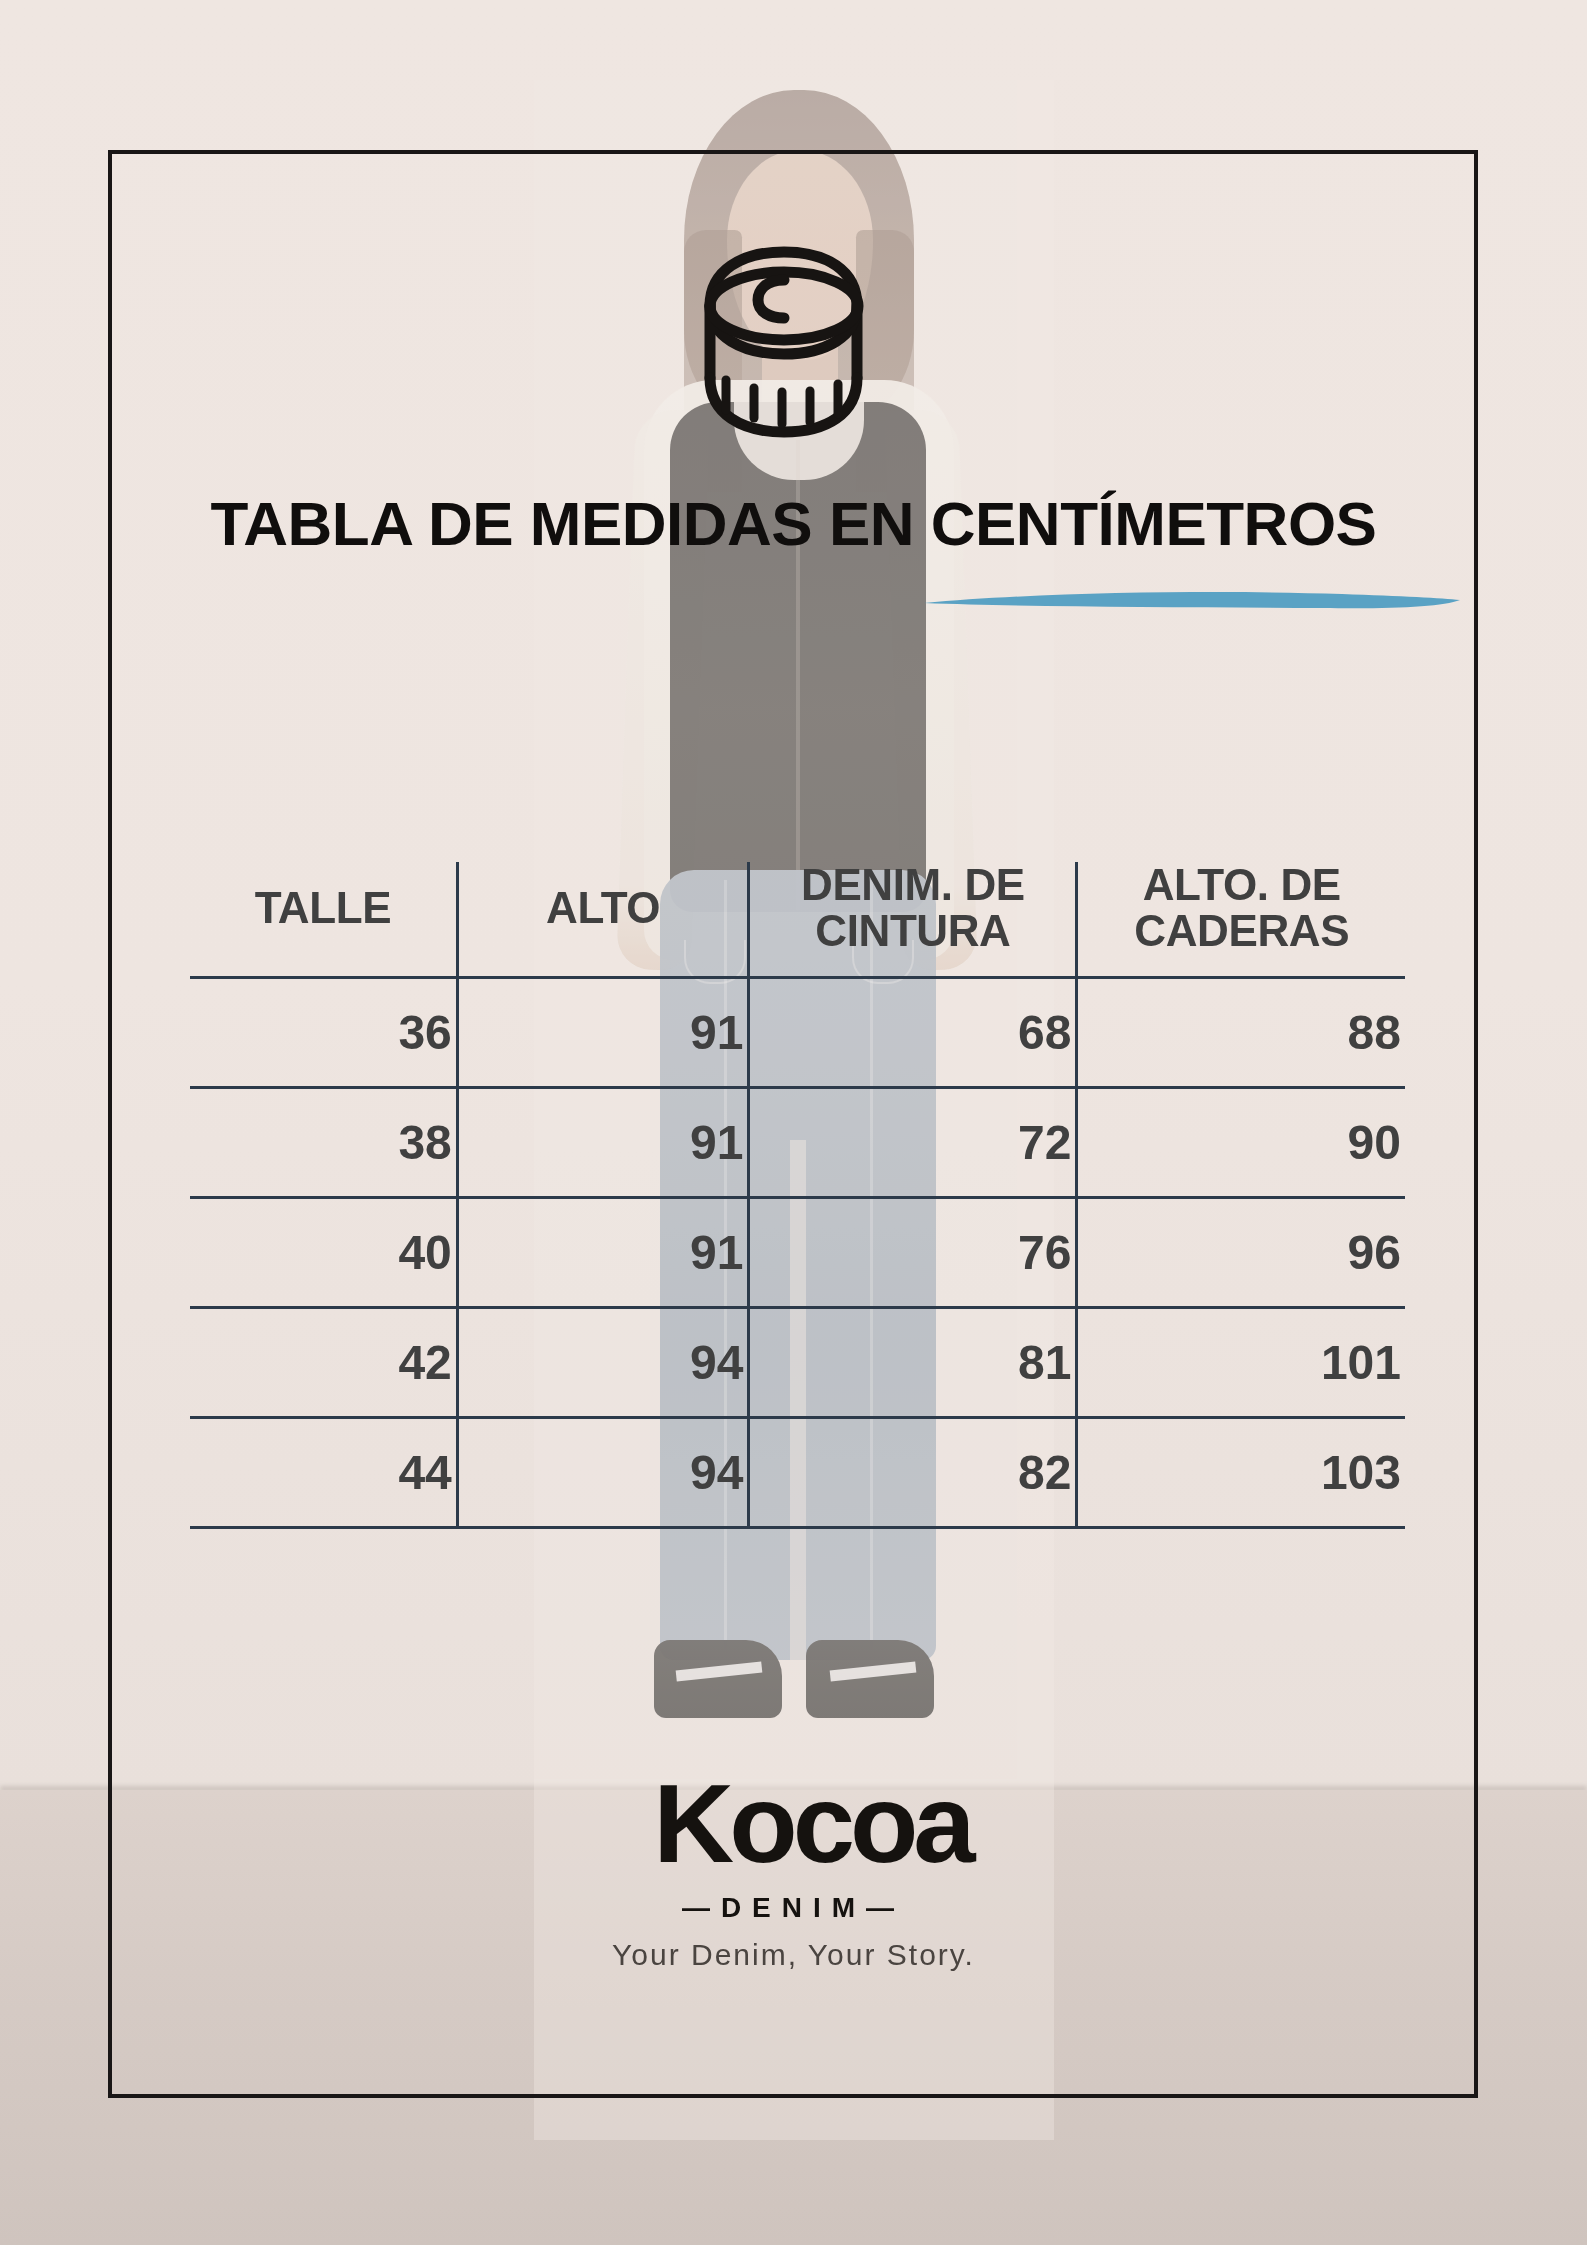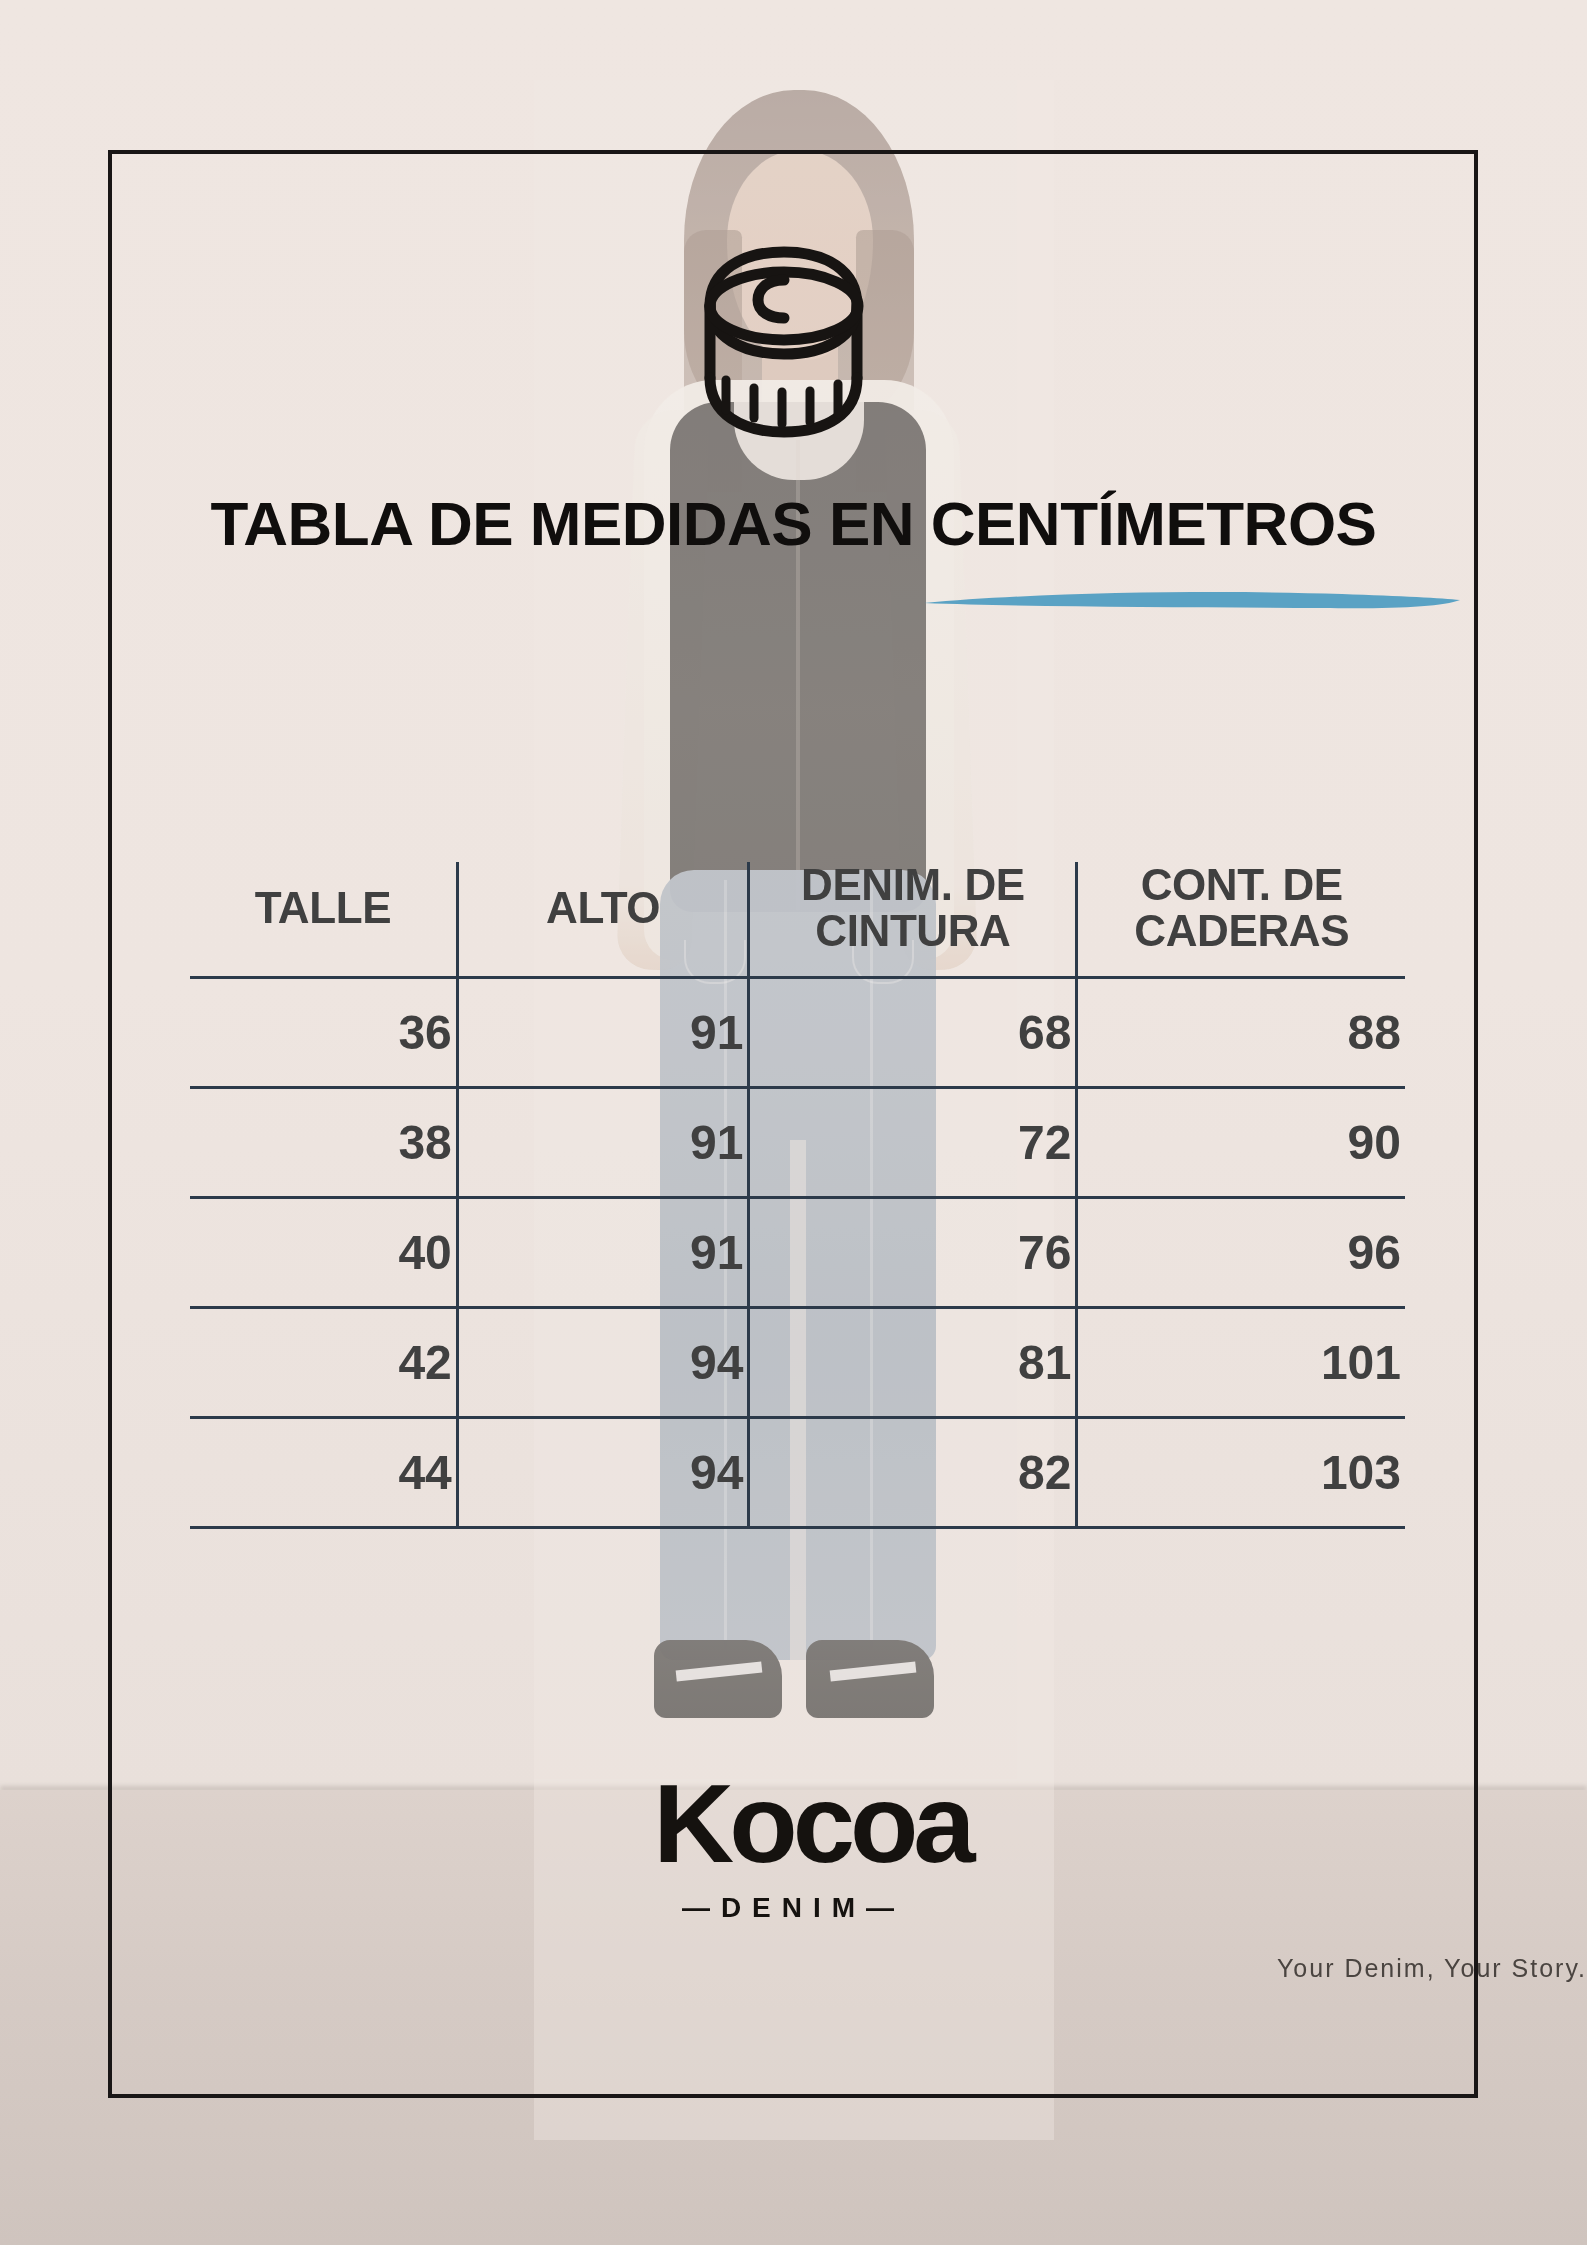--- a/index.html
+++ b/index.html
@@ -244,25 +244,24 @@
     padding-left: 37px;
   }
   .brand-sub {
     margin-top: 12px;
     font-size: 28px;
     font-weight: bold;
     letter-spacing: 11px;
     color: #15120f;
   }
   .brand-tag {
-    margin-top: 30px;
-    font-size: 25px;
+    margin-top: 14px;
+    font-size: 30px;
     letter-spacing: 2px;
     color: #4a4440;
-    text-align: right;
   }
 </style>
 </head>
 <body>
 
 <div id="page">
 
   <div class="bg-wall"></div>
   <div class="bg-floor-line"></div>
   <div class="bg-floor"></div>
@@ -327,21 +326,21 @@
         <col class="col-talle">
         <col class="col-alto">
         <col class="col-cintura">
         <col class="col-caderas">
       </colgroup>
       <thead>
         <tr>
           <th>TALLE</th>
           <th>ALTO</th>
           <th>DENIM. DE CINTURA</th>
-          <th>CONT. DE CADERAS</th>
+          <th>ALTO. DE CADERAS</th>
         </tr>
       </thead>
       <tbody>
         <tr>
           <td>36</td>
           <td>91</td>
           <td>68</td>
           <td>88</td>
         </tr>
         <tr>

